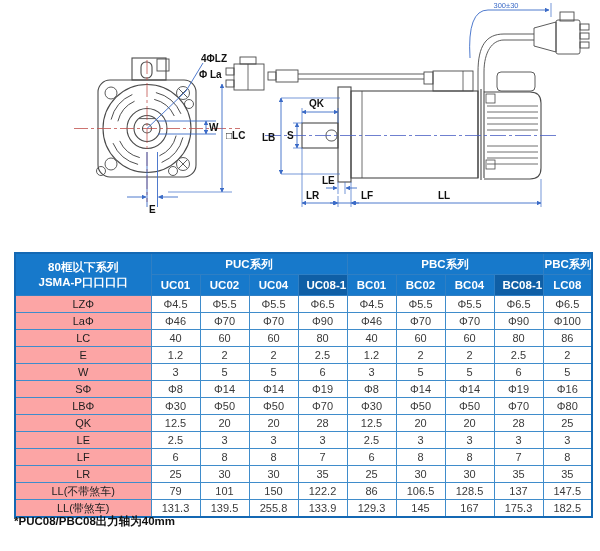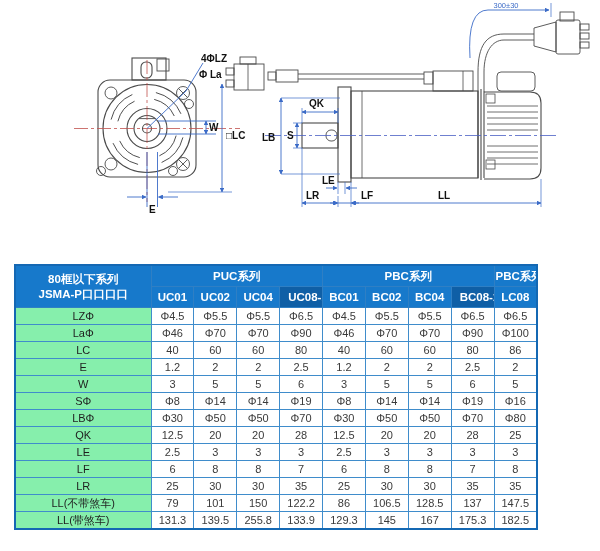--- a/index.html
+++ b/index.html
@@ -1,28 +1,28 @@
 <!DOCTYPE html>
 <html><head>
 <meta charset="utf-8">
 <style>
   html,body{margin:0;padding:0;background:#fff;}
   .page{position:relative;width:600px;height:551px;background:#fff;overflow:hidden;
         font-family:"Liberation Sans",sans-serif;}
   .diagram{position:absolute;left:0;top:0;width:600px;height:250px;}
-  .spec-wrap{position:absolute;left:14px;top:252px;width:524px;margin-top:12px;}
+  .spec-wrap{position:absolute;left:14px;top:252px;width:579px;}
   table.spec{border-collapse:collapse;width:100%;table-layout:fixed;}
   table.spec th,table.spec td{border:1px solid #3f8ccb;text-align:center;padding:0 1px;
         font-size:11px;line-height:1.1;height:16px;overflow:hidden;white-space:nowrap;}
   table.spec{border:2px solid #1468b3;}
   table.spec thead th{background:#1779cb;color:#fff;font-weight:bold;height:20px;
         font-size:11.5px;border-color:#2f7fc4;}
   table.spec thead th.hl{background:#0f5fa6;padding-left:8px;}
   table.spec col.label-col{width:136px;}
-  table.spec tbody th{font-weight:normal;color:#1e1e1e;background:#86efac;}
+  table.spec tbody th{font-weight:normal;color:#1e1e1e;background:#fca5a5;}
   table.spec tbody td{color:#3a3a3a;background:#fff;}
   .corner div{line-height:1.25;}
   .notes{position:absolute;left:14px;top:513px;font-size:11.5px;font-weight:bold;
         color:#111;line-height:16px;}
   svg text{font-family:"Liberation Sans",sans-serif;}
   .dimlbl{font-size:10px;font-weight:bold;fill:#111;}
   .dimlbl-sm{font-size:7.5px;fill:#3b6bc7;}
 </style>
 </head>
 <body>
@@ -388,15 +388,16 @@
             <td>145</td>
             <td>167</td>
             <td>175.3</td>
             <td>182.5</td>
           </tr>
         </tbody>
       </table>
   </div>
 
   <div class="notes">
+    <div>*PUC08/PBC08出力轴为40mm</div>
   </div>
 
 </div>
 
 </body></html>

